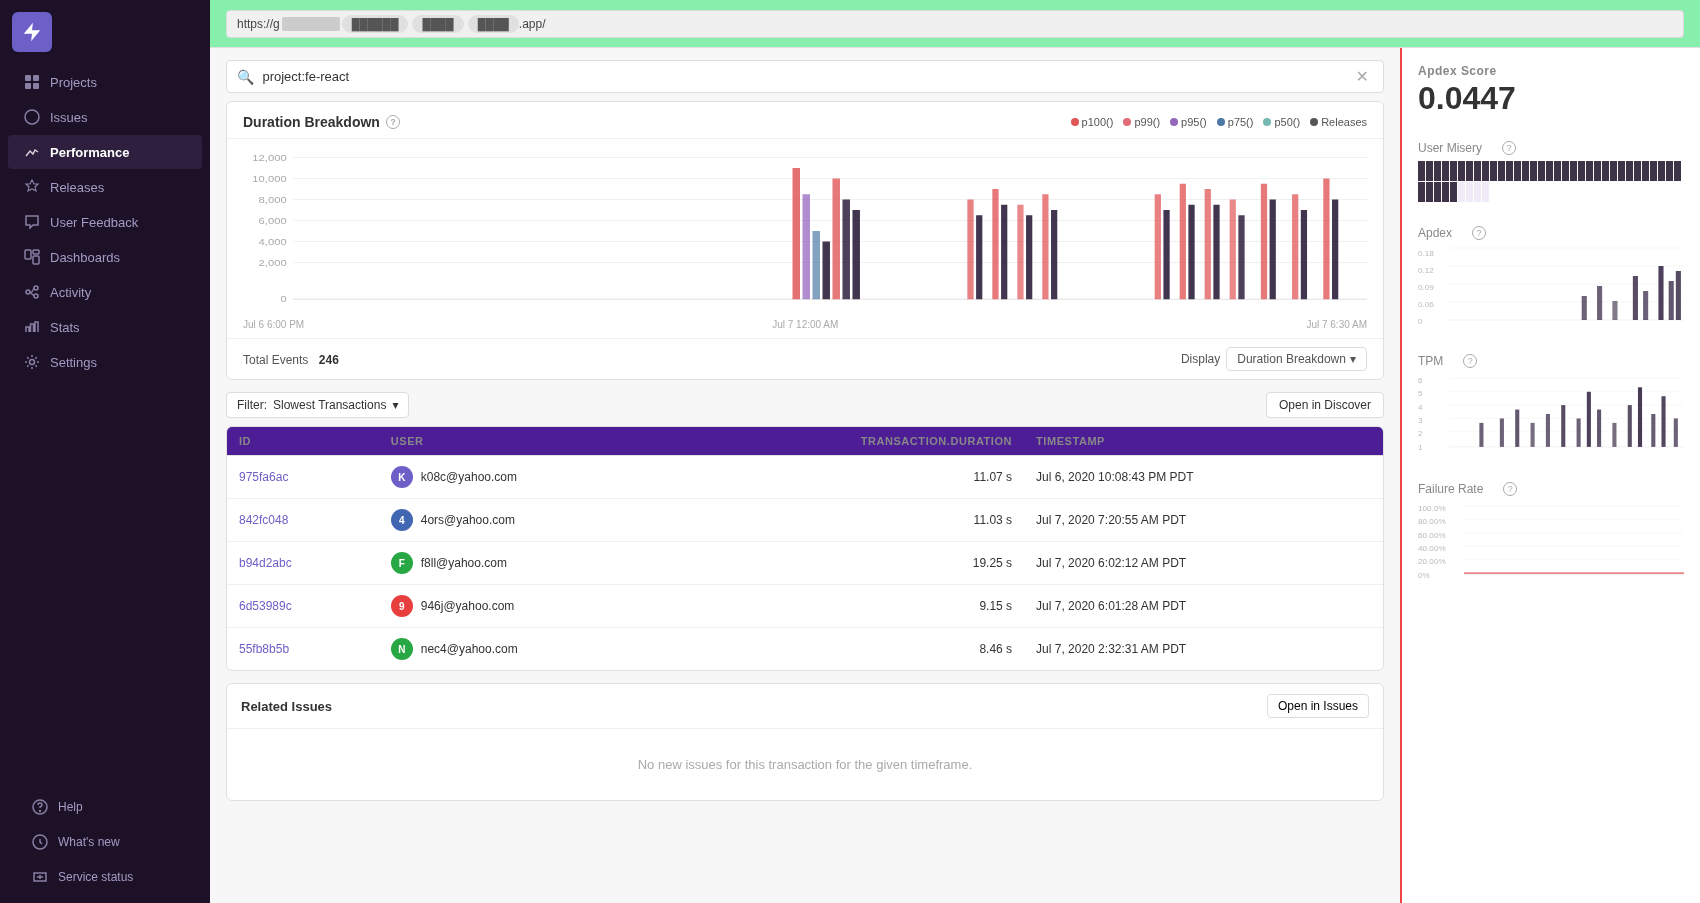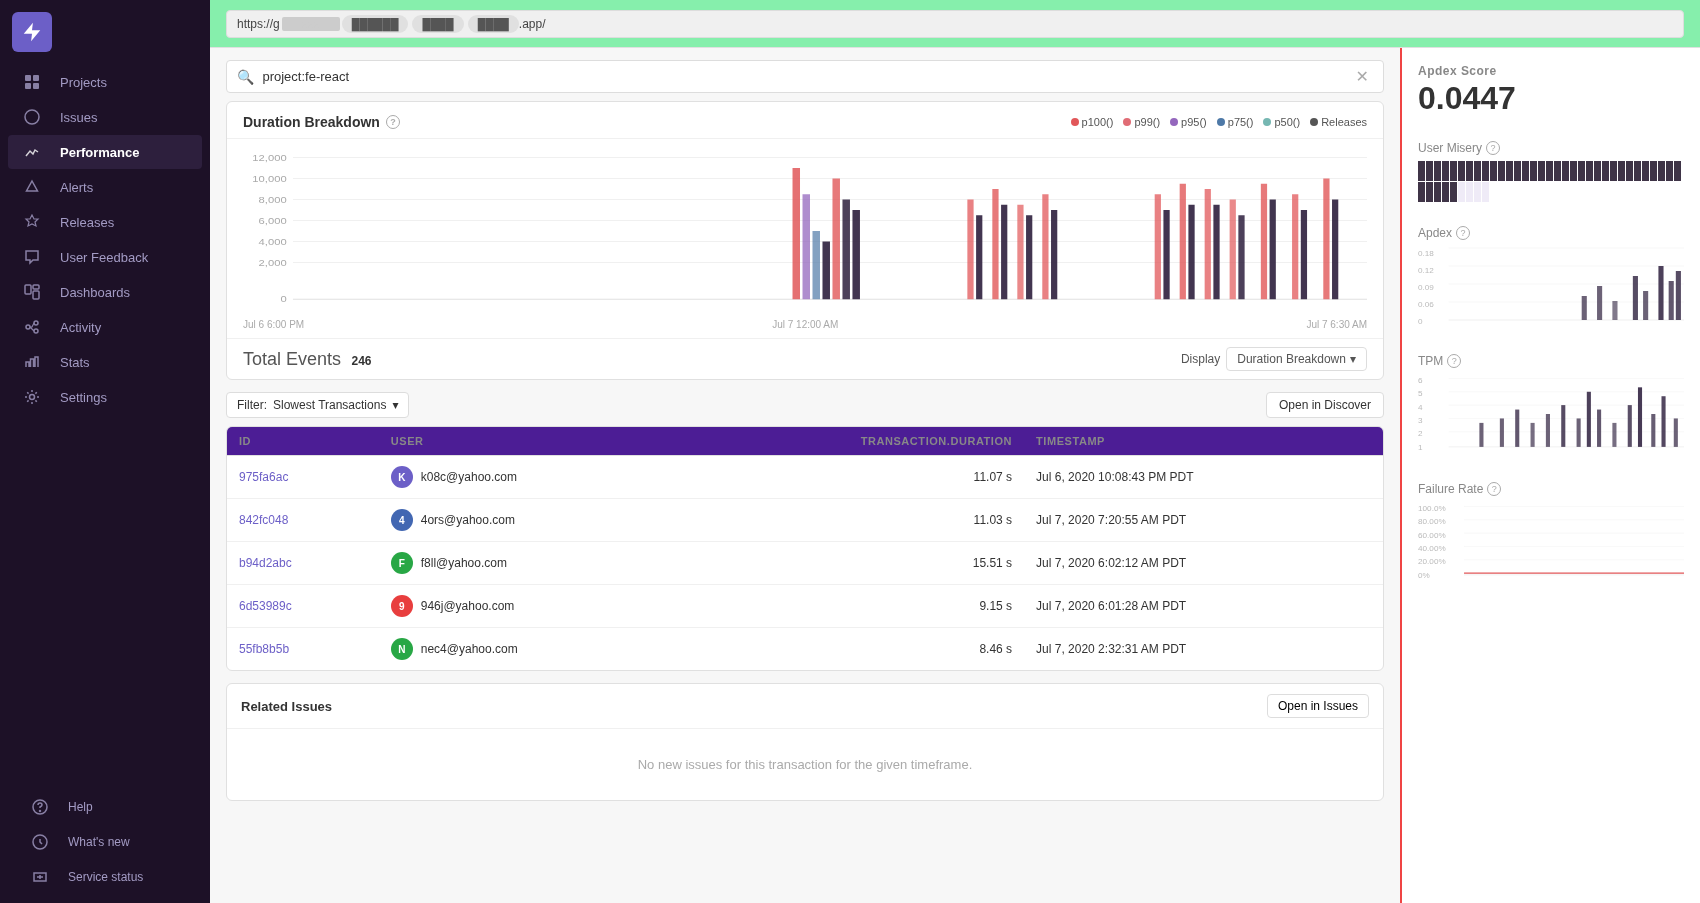--- a/index.html
+++ b/index.html
@@ -20,21 +20,21 @@
       background: #6c5fc7;
       border-radius: 6px;
       margin: 12px auto 8px 12px;
       display: flex; align-items: center; justify-content: center;
     }
     .sidebar-logo svg { width: 22px; height: 22px; fill: white; }
     .sidebar-nav { flex: 1; padding: 4px 0; }
     .sidebar-item {
       display: flex;
       align-items: center;
-      gap: 20px;
+      gap: 10px;
       padding: 9px 16px;
       color: #a39bc4;
       font-size: 13px;
       cursor: pointer;
       border-radius: 4px;
       margin: 1px 8px;
     }
     .sidebar-item.active { background: #2d1f3d; color: #fff; font-weight: 600; }
     .sidebar-icon { width: 16px; height: 16px; opacity: 0.8; flex-shrink: 0; }
     .sidebar-bottom { padding: 8px; }
@@ -165,21 +165,21 @@
     }
 
     
     .total-events-bar {
       display: flex;
       align-items: center;
       justify-content: space-between;
       padding: 8px 16px;
       border-top: 1px solid #f0f0f0;
     }
-    .total-label { font-size: 18px; color: #555; }
+    .total-label { font-size: 12px; color: #555; }
     .total-value { font-size: 12px; font-weight: 600; color: #333; margin-left: 6px; }
     .display-select {
       display: flex;
       align-items: center;
       gap: 6px;
       font-size: 12px;
       color: #555;
     }
     .select-box {
       border: 1px solid #ddd;
@@ -301,21 +301,21 @@
       width: 300px;
       background: #fff;
       border-left: 2px solid #ef4444;
       overflow-y: auto;
       padding: 16px;
       flex-shrink: 0;
     }
     .metric-section { margin-bottom: 24px; }
     .metric-title { font-size: 12px; font-weight: 600; color: #888; margin-bottom: 2px; letter-spacing: 0.04em; }
     .metric-value { font-size: 32px; font-weight: 700; color: #333; }
-    .metric-subtitle { font-size: 12px; color: #888; margin-bottom: 6px; display: flex; align-items: flex-start; gap: 4px; }
+    .metric-subtitle { font-size: 12px; color: #888; margin-bottom: 6px; display: flex; align-items: flex-start; gap: 20px; }
 
     .user-misery-bar {
       display: flex;
       flex-wrap: wrap;
       gap: 1px;
       margin-top: 4px;
     }
     .misery-block {
       width: 7px; height: 20px;
       background: #1d1127;
@@ -369,27 +369,20 @@
           <circle cx="8" cy="8" r="7" fill="none" stroke="currentColor" stroke-width="1.5"></circle>
           <path d="M8 5v4M8 11v1"></path>
         </svg>
       <span>Issues</span>
     </div>
     <div class="sidebar-item active">
       <svg class="sidebar-icon" viewBox="0 0 16 16" fill="currentColor">
           <path d="M2 12L6 7l3 3 2-4 3 2" fill="none" stroke="currentColor" stroke-width="1.5"></path>
         </svg>
       <span>Performance</span>
-    </div>
-    <div class="sidebar-item">
-      <svg class="sidebar-icon" viewBox="0 0 16 16" fill="currentColor">
-          <path d="M8 2l5.5 10H2.5z" fill="none" stroke="currentColor" stroke-width="1.5"></path>
-          <path d="M8 6v3M8 11v1"></path>
-        </svg>
-      <span>Alerts</span>
     </div>
     <div class="sidebar-item">
       <svg class="sidebar-icon" viewBox="0 0 16 16" fill="currentColor">
           <path d="M8 1l2 4h4l-3 3 1 4-4-2-4 2 1-4L2 5h4z" fill="none" stroke="currentColor" stroke-width="1.2"></path>
         </svg>
       <span>Releases</span>
     </div>
     <div class="sidebar-item">
       <svg class="sidebar-icon" viewBox="0 0 16 16" fill="currentColor">
           <path d="M2 2h12v9H9l-3 3V11H2z" fill="none" stroke="currentColor" stroke-width="1.5"></path>
@@ -606,21 +599,21 @@
       <td class="tx-timestamp">Jul 7, 2020 7:20:55 AM PDT</td>
     </tr>
               <tr>
       <td><span class="tx-id">b94d2abc</span></td>
       <td>
         <div class="user-cell">
           <div class="avatar" style="background:#28a745">F</div>
           <span>f8ll@yahoo.com</span>
         </div>
       </td>
-      <td class="tx-duration">15.51 s</td>
+      <td class="tx-duration">19.25 s</td>
       <td class="tx-timestamp">Jul 7, 2020 6:02:12 AM PDT</td>
     </tr>
               <tr>
       <td><span class="tx-id">6d53989c</span></td>
       <td>
         <div class="user-cell">
           <div class="avatar" style="background:#e83e3e">9</div>
           <span>946j@yahoo.com</span>
         </div>
       </td>

